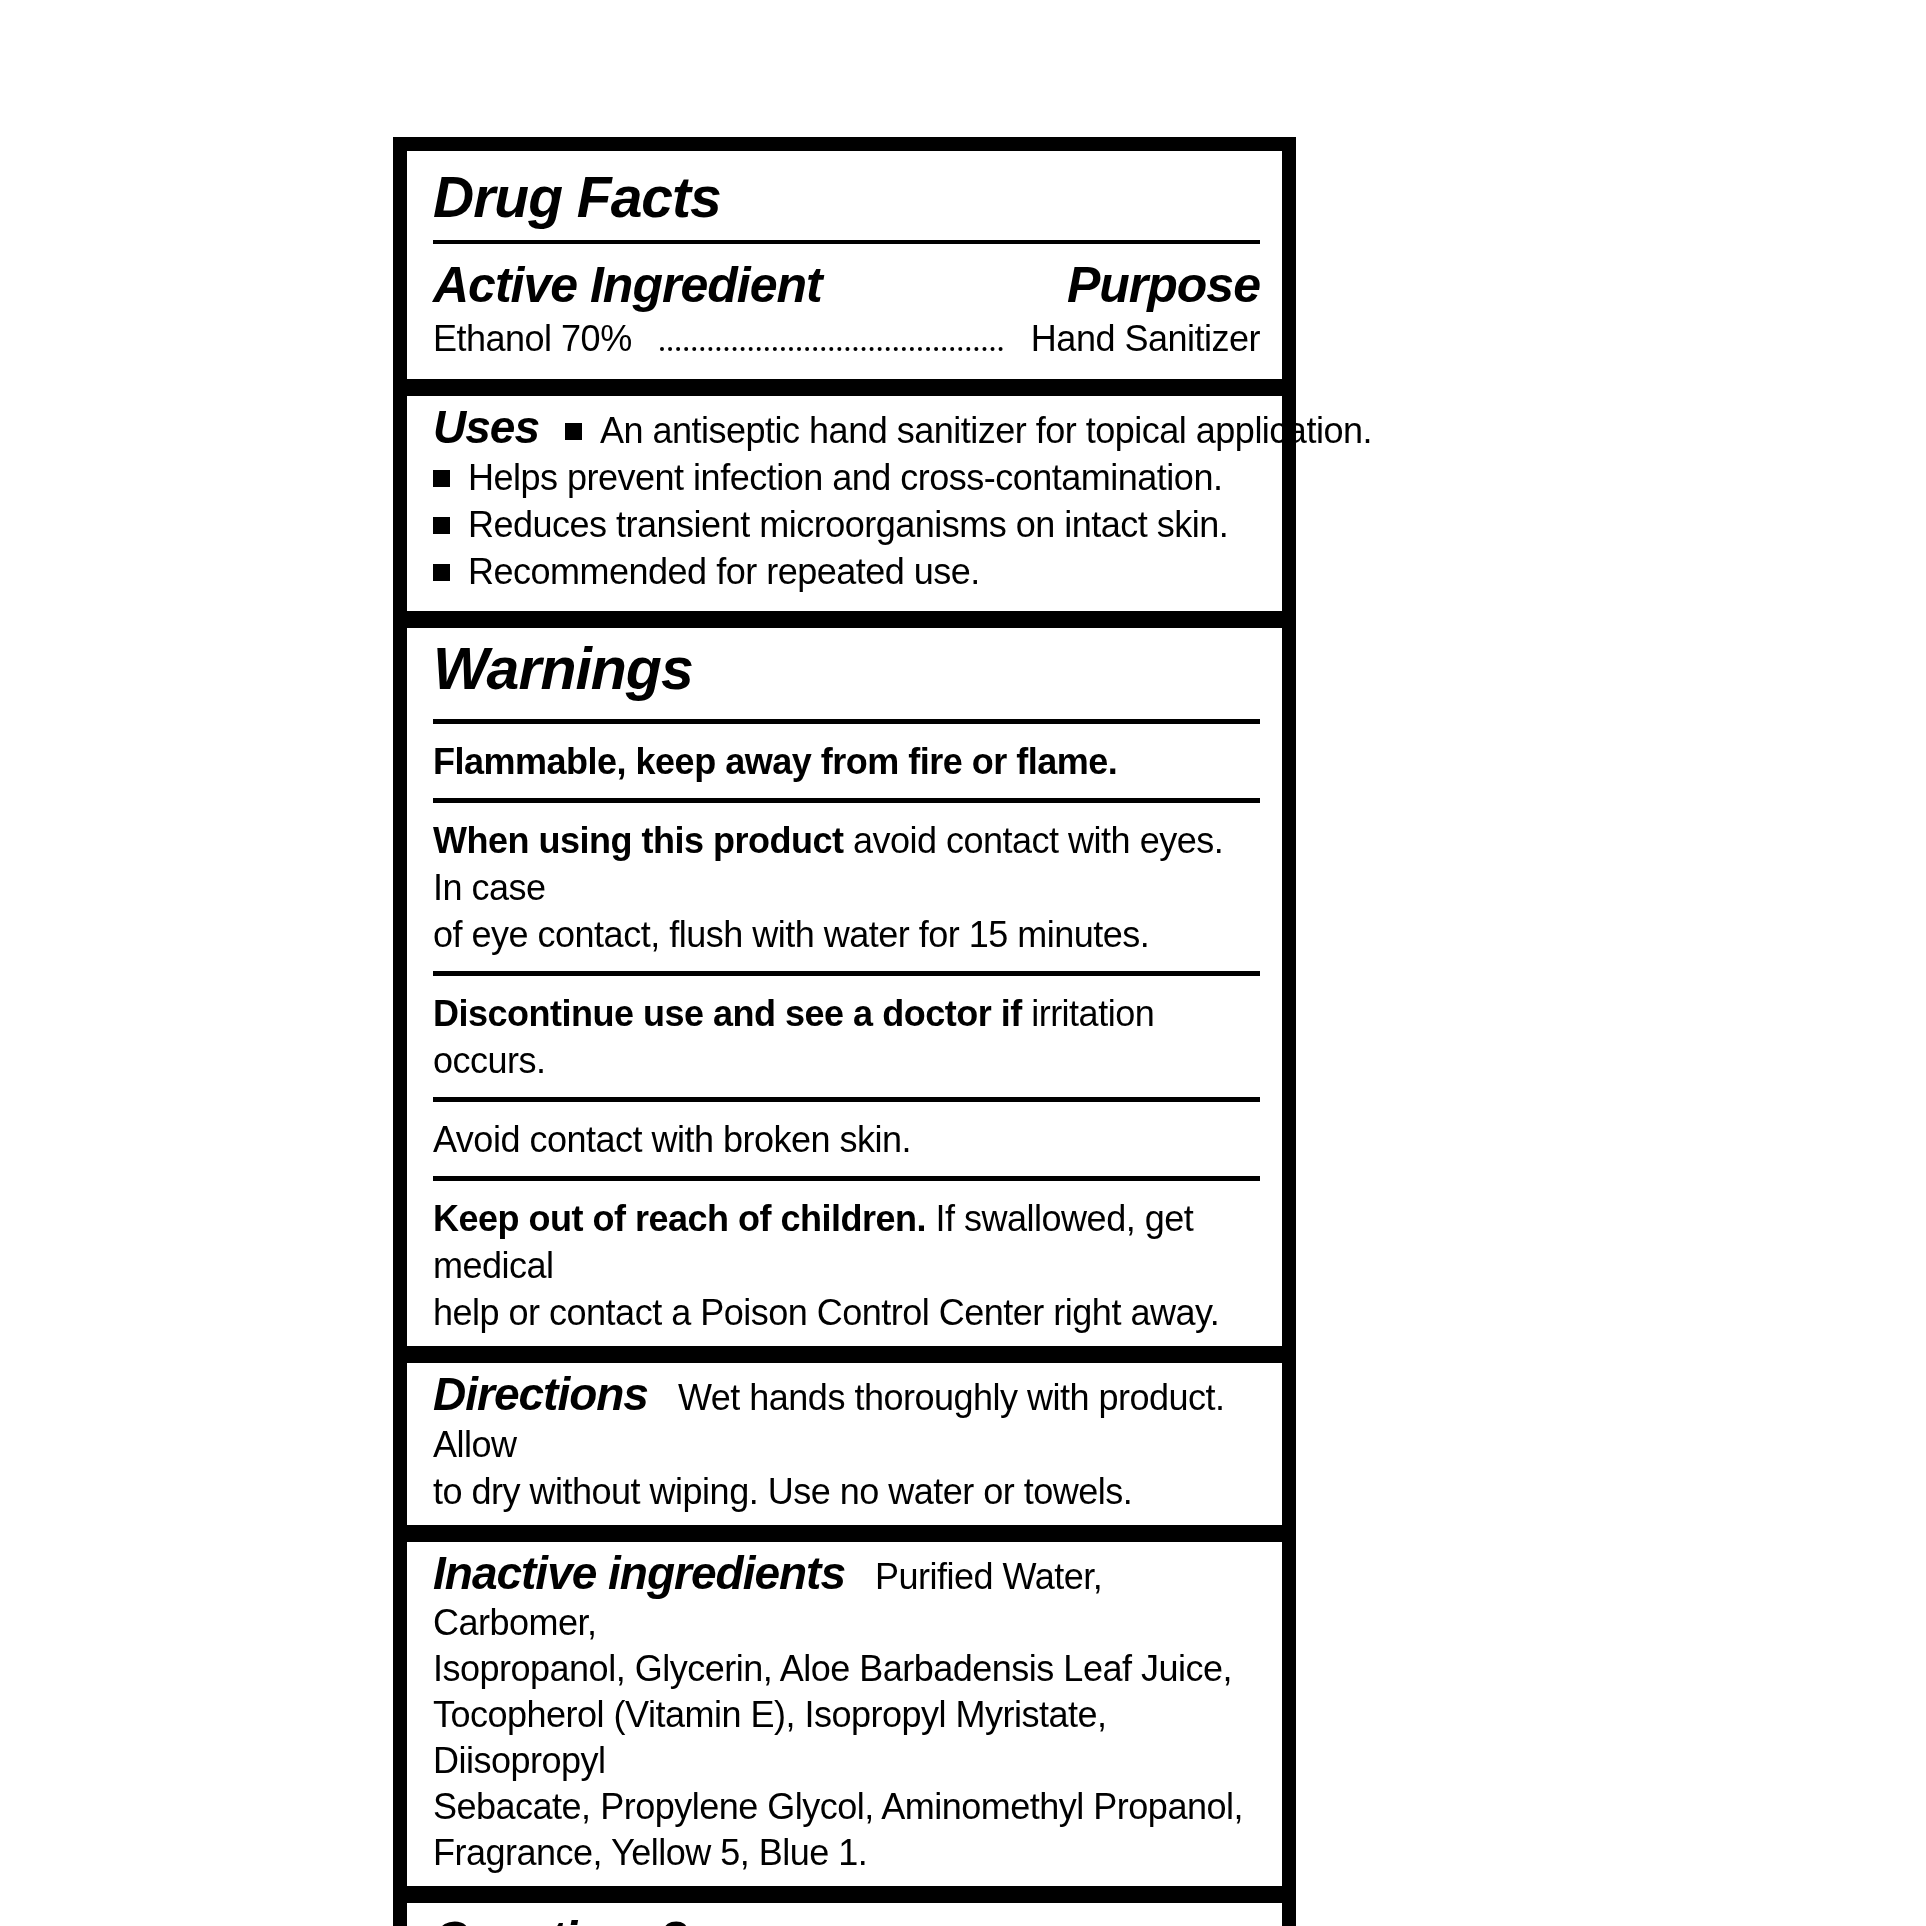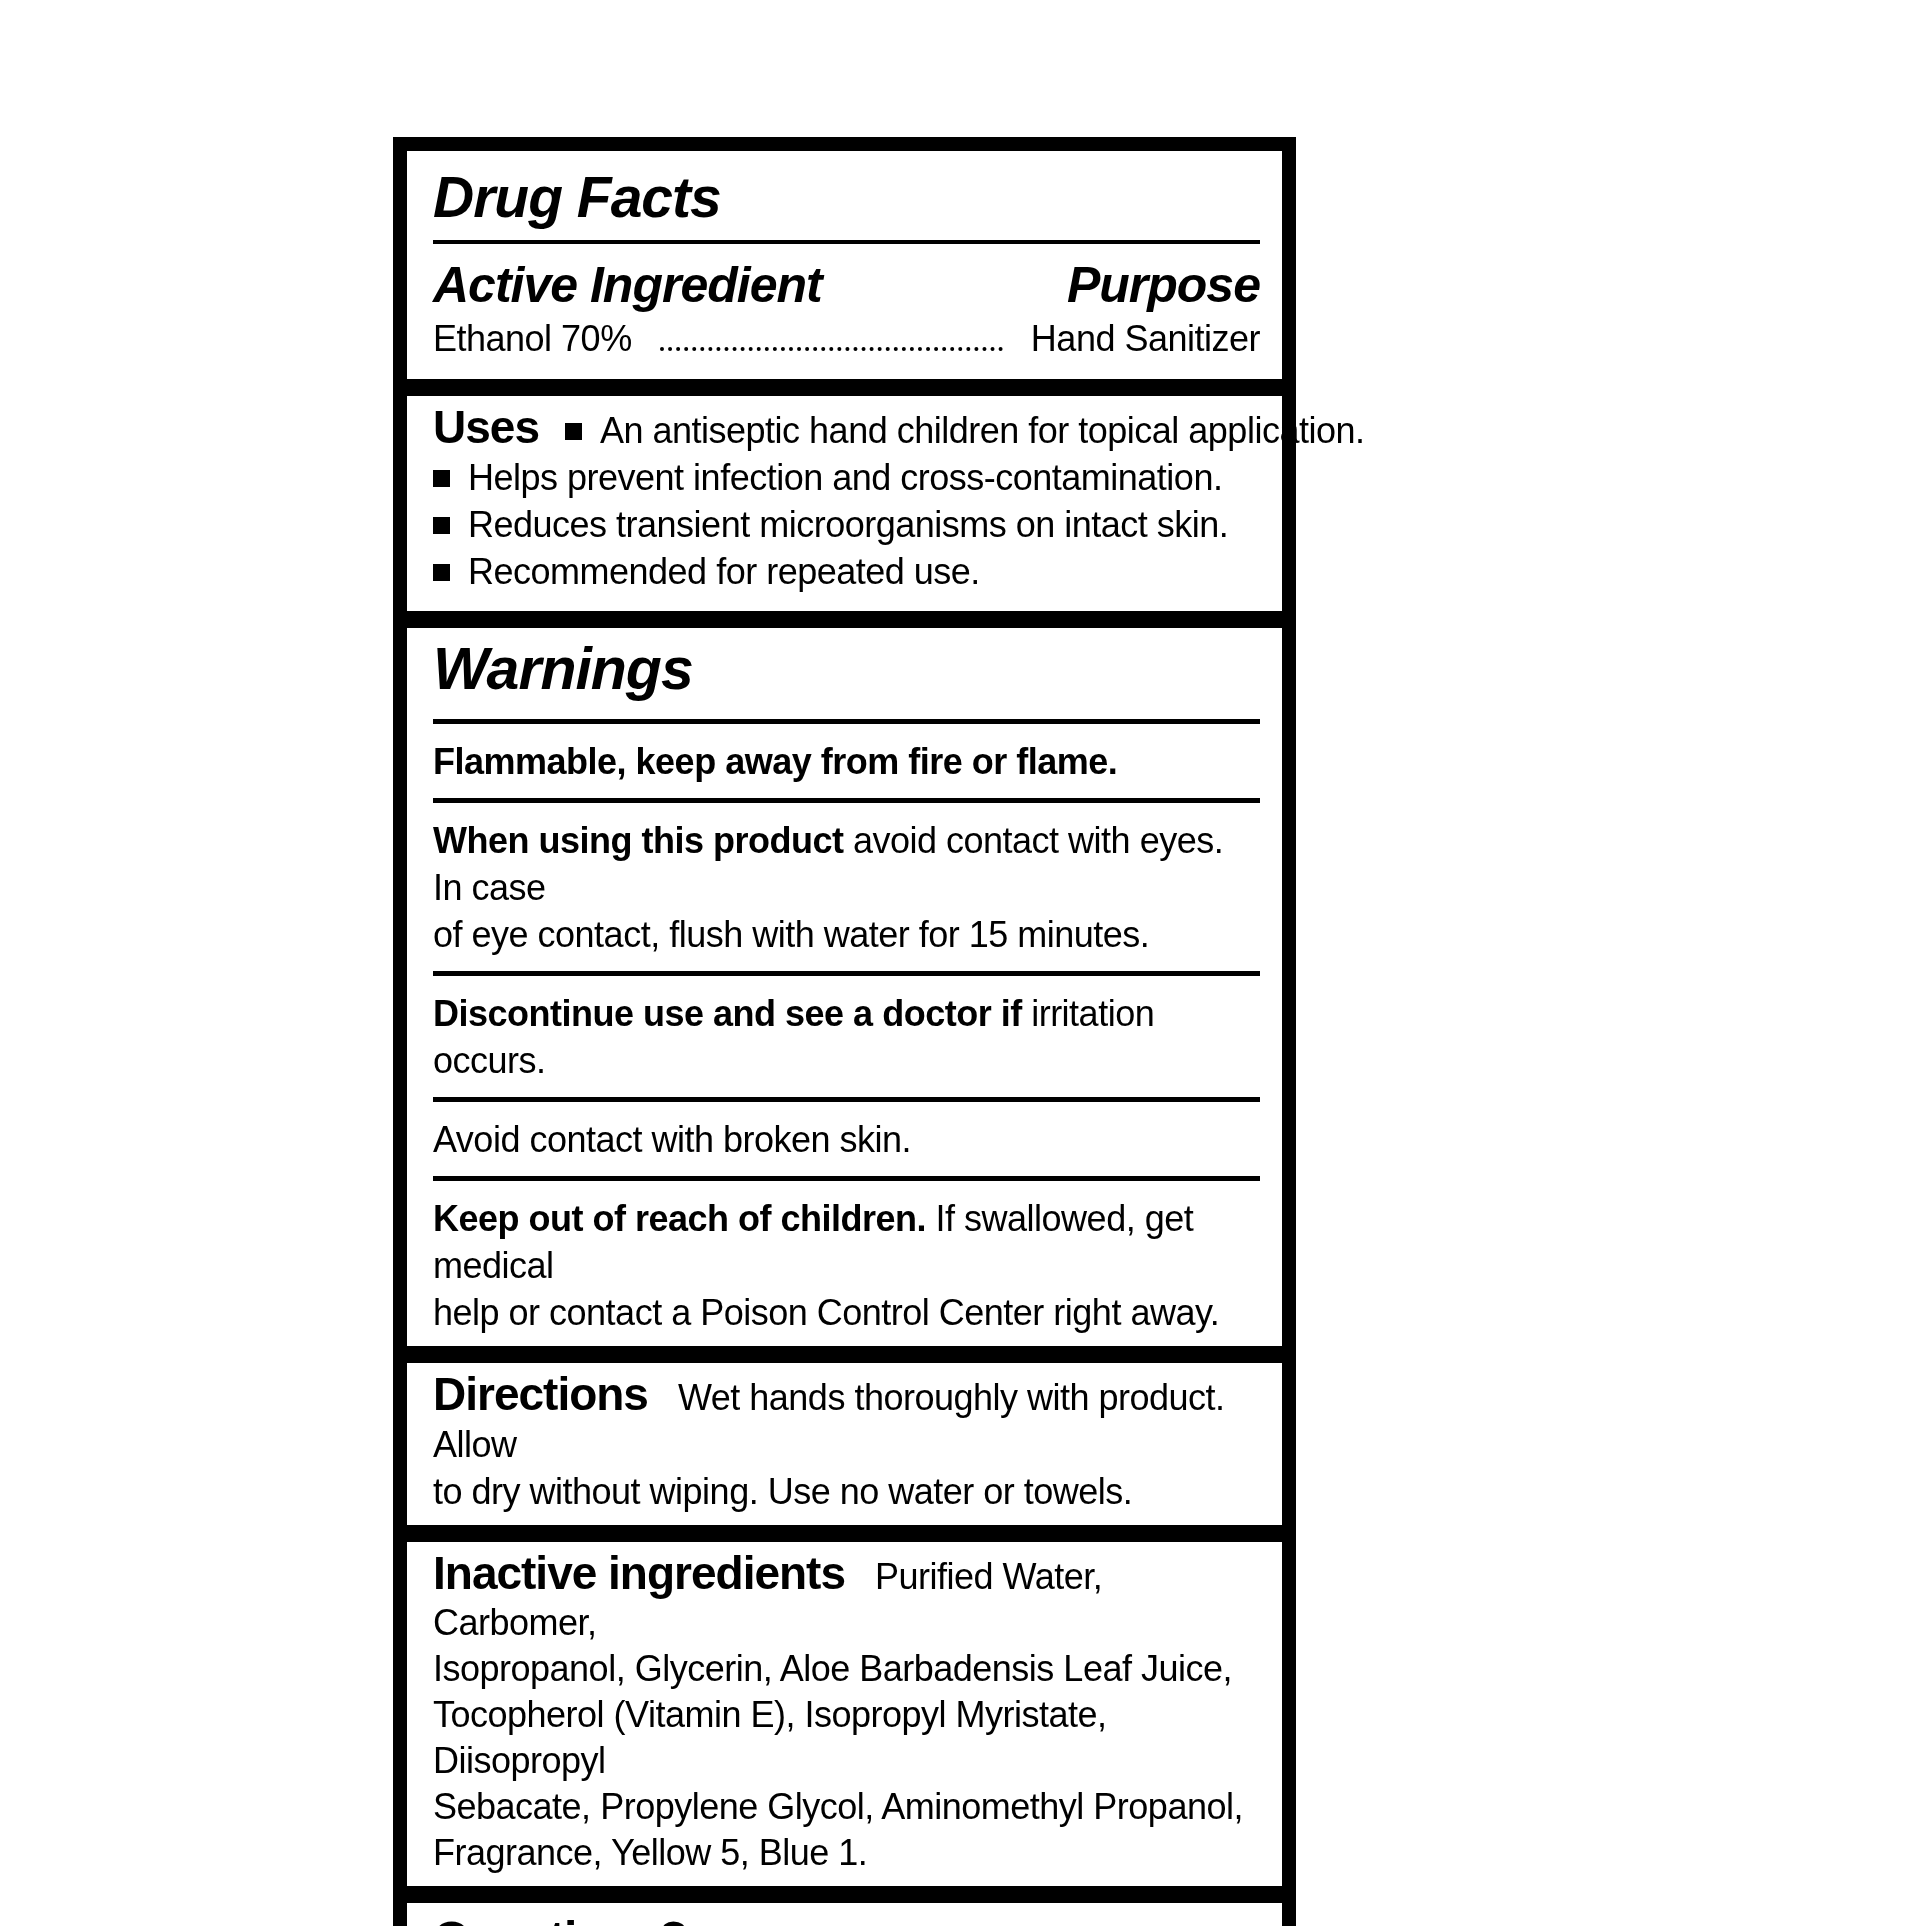--- a/index.html
+++ b/index.html
@@ -55,20 +55,21 @@
     align-items: flex-end;
     font-size: 50px;
     line-height: 59px;
     font-weight: bold;
     font-style: italic;
     letter-spacing: -1px;
   }
   .sec-head {
     font-size: 46px;
     font-weight: bold;
+    font-style: italic;
     letter-spacing: -1px;
   }
   .sec-head.inline { margin-right: 30px; }
   .warnings-head {
     font-size: 59px;
     line-height: 67px;
     font-weight: bold;
     font-style: italic;
     letter-spacing: -1px;
     margin-bottom: 16px;
@@ -132,21 +133,21 @@
     </div>
     <div class="leader-row">
       <span>Ethanol 70%</span>
       <span class="leader-dots"></span>
       <span>Hand Sanitizer</span>
     </div>
   </div>
 
   <div class="panel min-h2">
     <div class="bullet-line">
-      <span class="sec-head">Uses</span><span class="sq after-head"></span><span>An antiseptic hand children for topical application.</span>
+      <span class="sec-head">Uses</span><span class="sq after-head"></span><span>An antiseptic hand sanitizer for topical application.</span>
     </div>
     <div class="bullet-line">
       <span class="sq"></span><span>Helps prevent infection and cross-contamination.</span>
     </div>
     <div class="bullet-line">
       <span class="sq"></span><span>Reduces transient microorganisms on intact skin.</span>
     </div>
     <div class="bullet-line">
       <span class="sq"></span><span>Recommended for repeated use.</span>
     </div>

